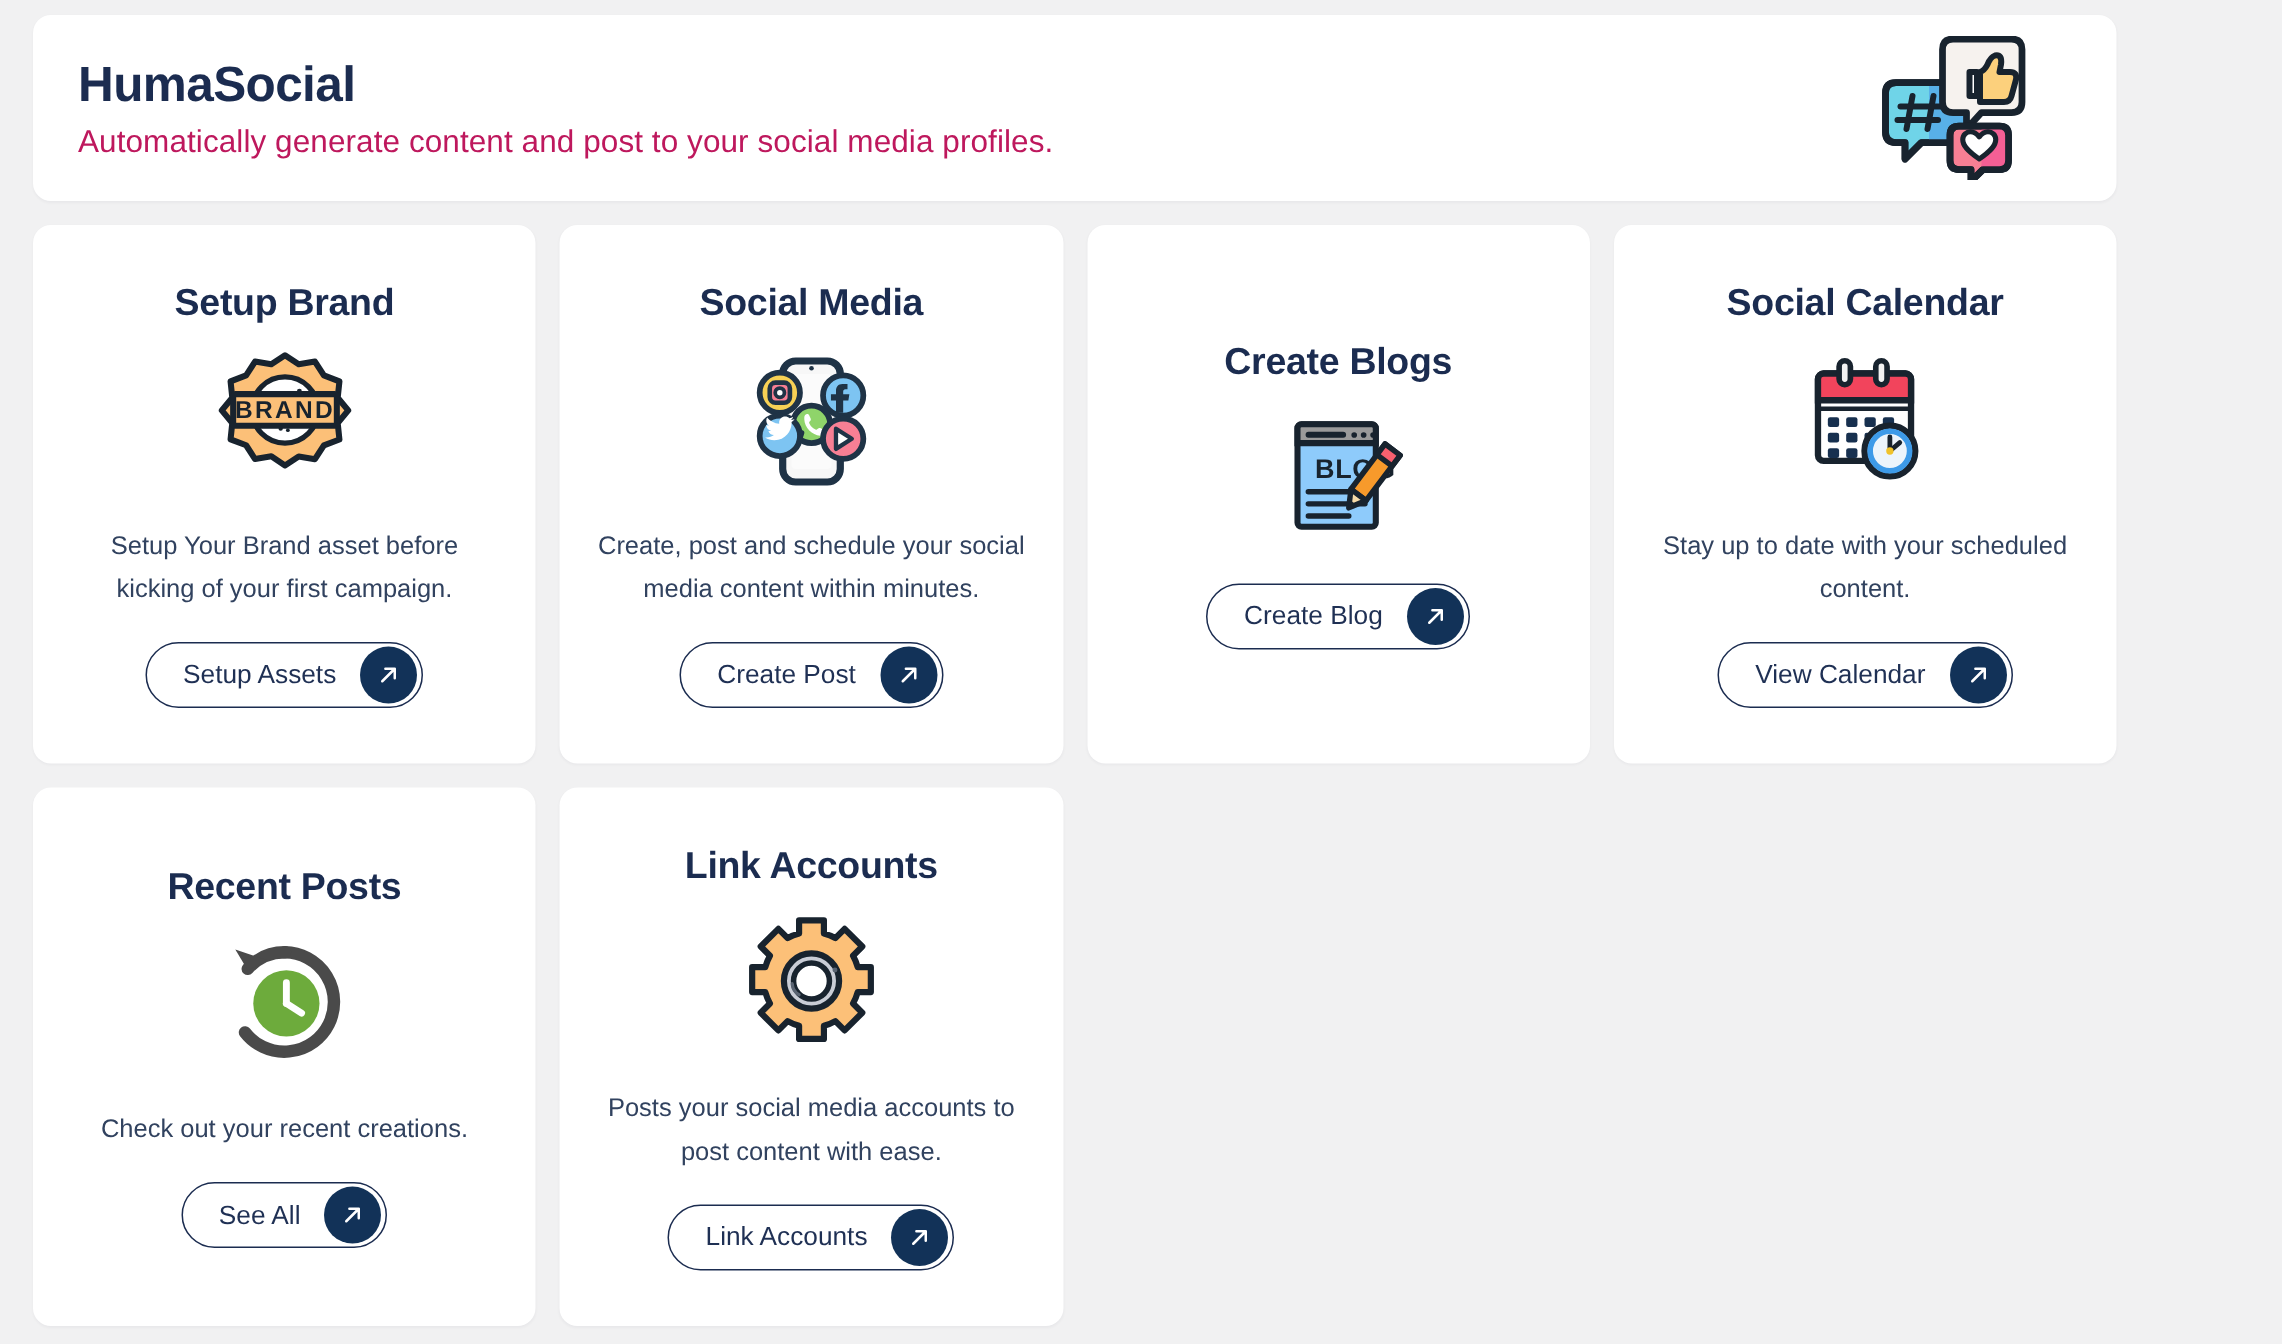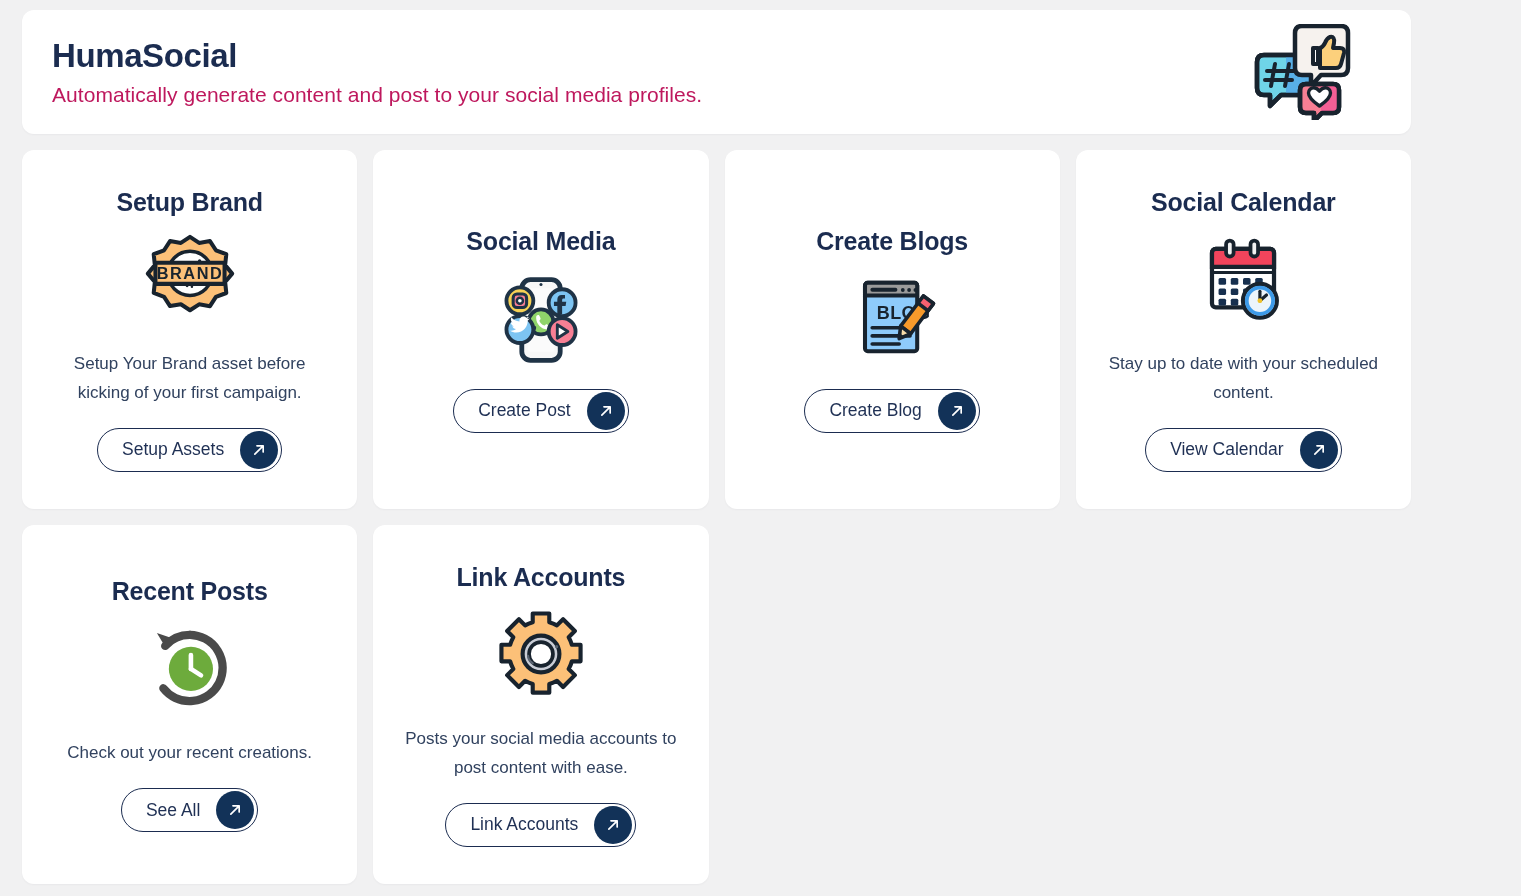--- a/index.html
+++ b/index.html
@@ -203,20 +203,21 @@
           <path d="M41 64 l2-6 z" fill="#8fd46a" stroke="#1f3346" stroke-width="4" stroke-linejoin="round"></path>
           <path d="M45 47 c0-1.3 1-2.2 2-2.2 .8 0 1.2 .4 1.6 1.3 l.8 1.9c.3 .8 .1 1.4-.5 1.9-.6 .5-.7 .9-.3 1.6 1 1.9 2.4 3.2 4.2 4 .7 .3 1.1 .2 1.6-.4 .6-.7 1.2-.8 2-.4l1.9 .9c.8 .4 1.1 .9 1 1.7-.2 1.3-1.3 2.3-2.8 2.5-5.6 .4-11.4-5.6-11.5-11.3z" fill="#ffffff"></path>
 
           <circle cx="28" cy="60" r="14" fill="#7dc4f2" stroke="#1f3346" stroke-width="4"></circle>
           <path d="M37 54.5 c-.8 .4-1.7 .6-2.6 .7 .9-.6 1.6-1.4 1.9-2.5-.9 .5-1.8 .9-2.8 1.1-.8-.9-2-1.4-3.3-1.4-2.5 0-4.5 2-4.5 4.5 0 .4 0 .7 .1 1-3.7-.2-7-2-9.2-4.7-.4 .7-.6 1.4-.6 2.3 0 1.6 .8 3 2 3.8-.7 0-1.4-.2-2-.5v.1c0 2.2 1.5 4 3.6 4.4-.4 .1-.8 .2-1.2 .2-.3 0-.6 0-.8-.1 .6 1.8 2.2 3.1 4.2 3.1-1.5 1.2-3.5 1.9-5.6 1.9-.4 0-.7 0-1.1-.1 2 1.3 4.4 2 7 2 8.4 0 13-7 13-13v-.6c.9-.6 1.7-1.4 2.3-2.3z" fill="#ffffff" transform="translate(2.5,-4.5) scale(0.92) translate(1.5,3)"></path>
 
           <circle cx="72" cy="62" r="14" fill="#f77f94" stroke="#1f3346" stroke-width="4"></circle>
           <path d="M67 55 l11 7 -11 7 z" fill="#ffffff" stroke="#1f3346" stroke-width="3" stroke-linejoin="round"></path>
         </svg>
       </div>
+      <div class="card-desc">Create, post and schedule your social media content within minutes.</div>
       <button class="card-btn">
         <span class="btn-label">Create Post</span>
         <span class="btn-arrow">
           <svg viewBox="0 0 24 24" width="20" height="20">
             <path d="M7 17 L17 7 M9.5 7 H17 V14.5" fill="none" stroke="#ffffff" stroke-width="2" stroke-linecap="round" stroke-linejoin="round"></path>
           </svg>
         </span>
       </button>
     </div>
 

